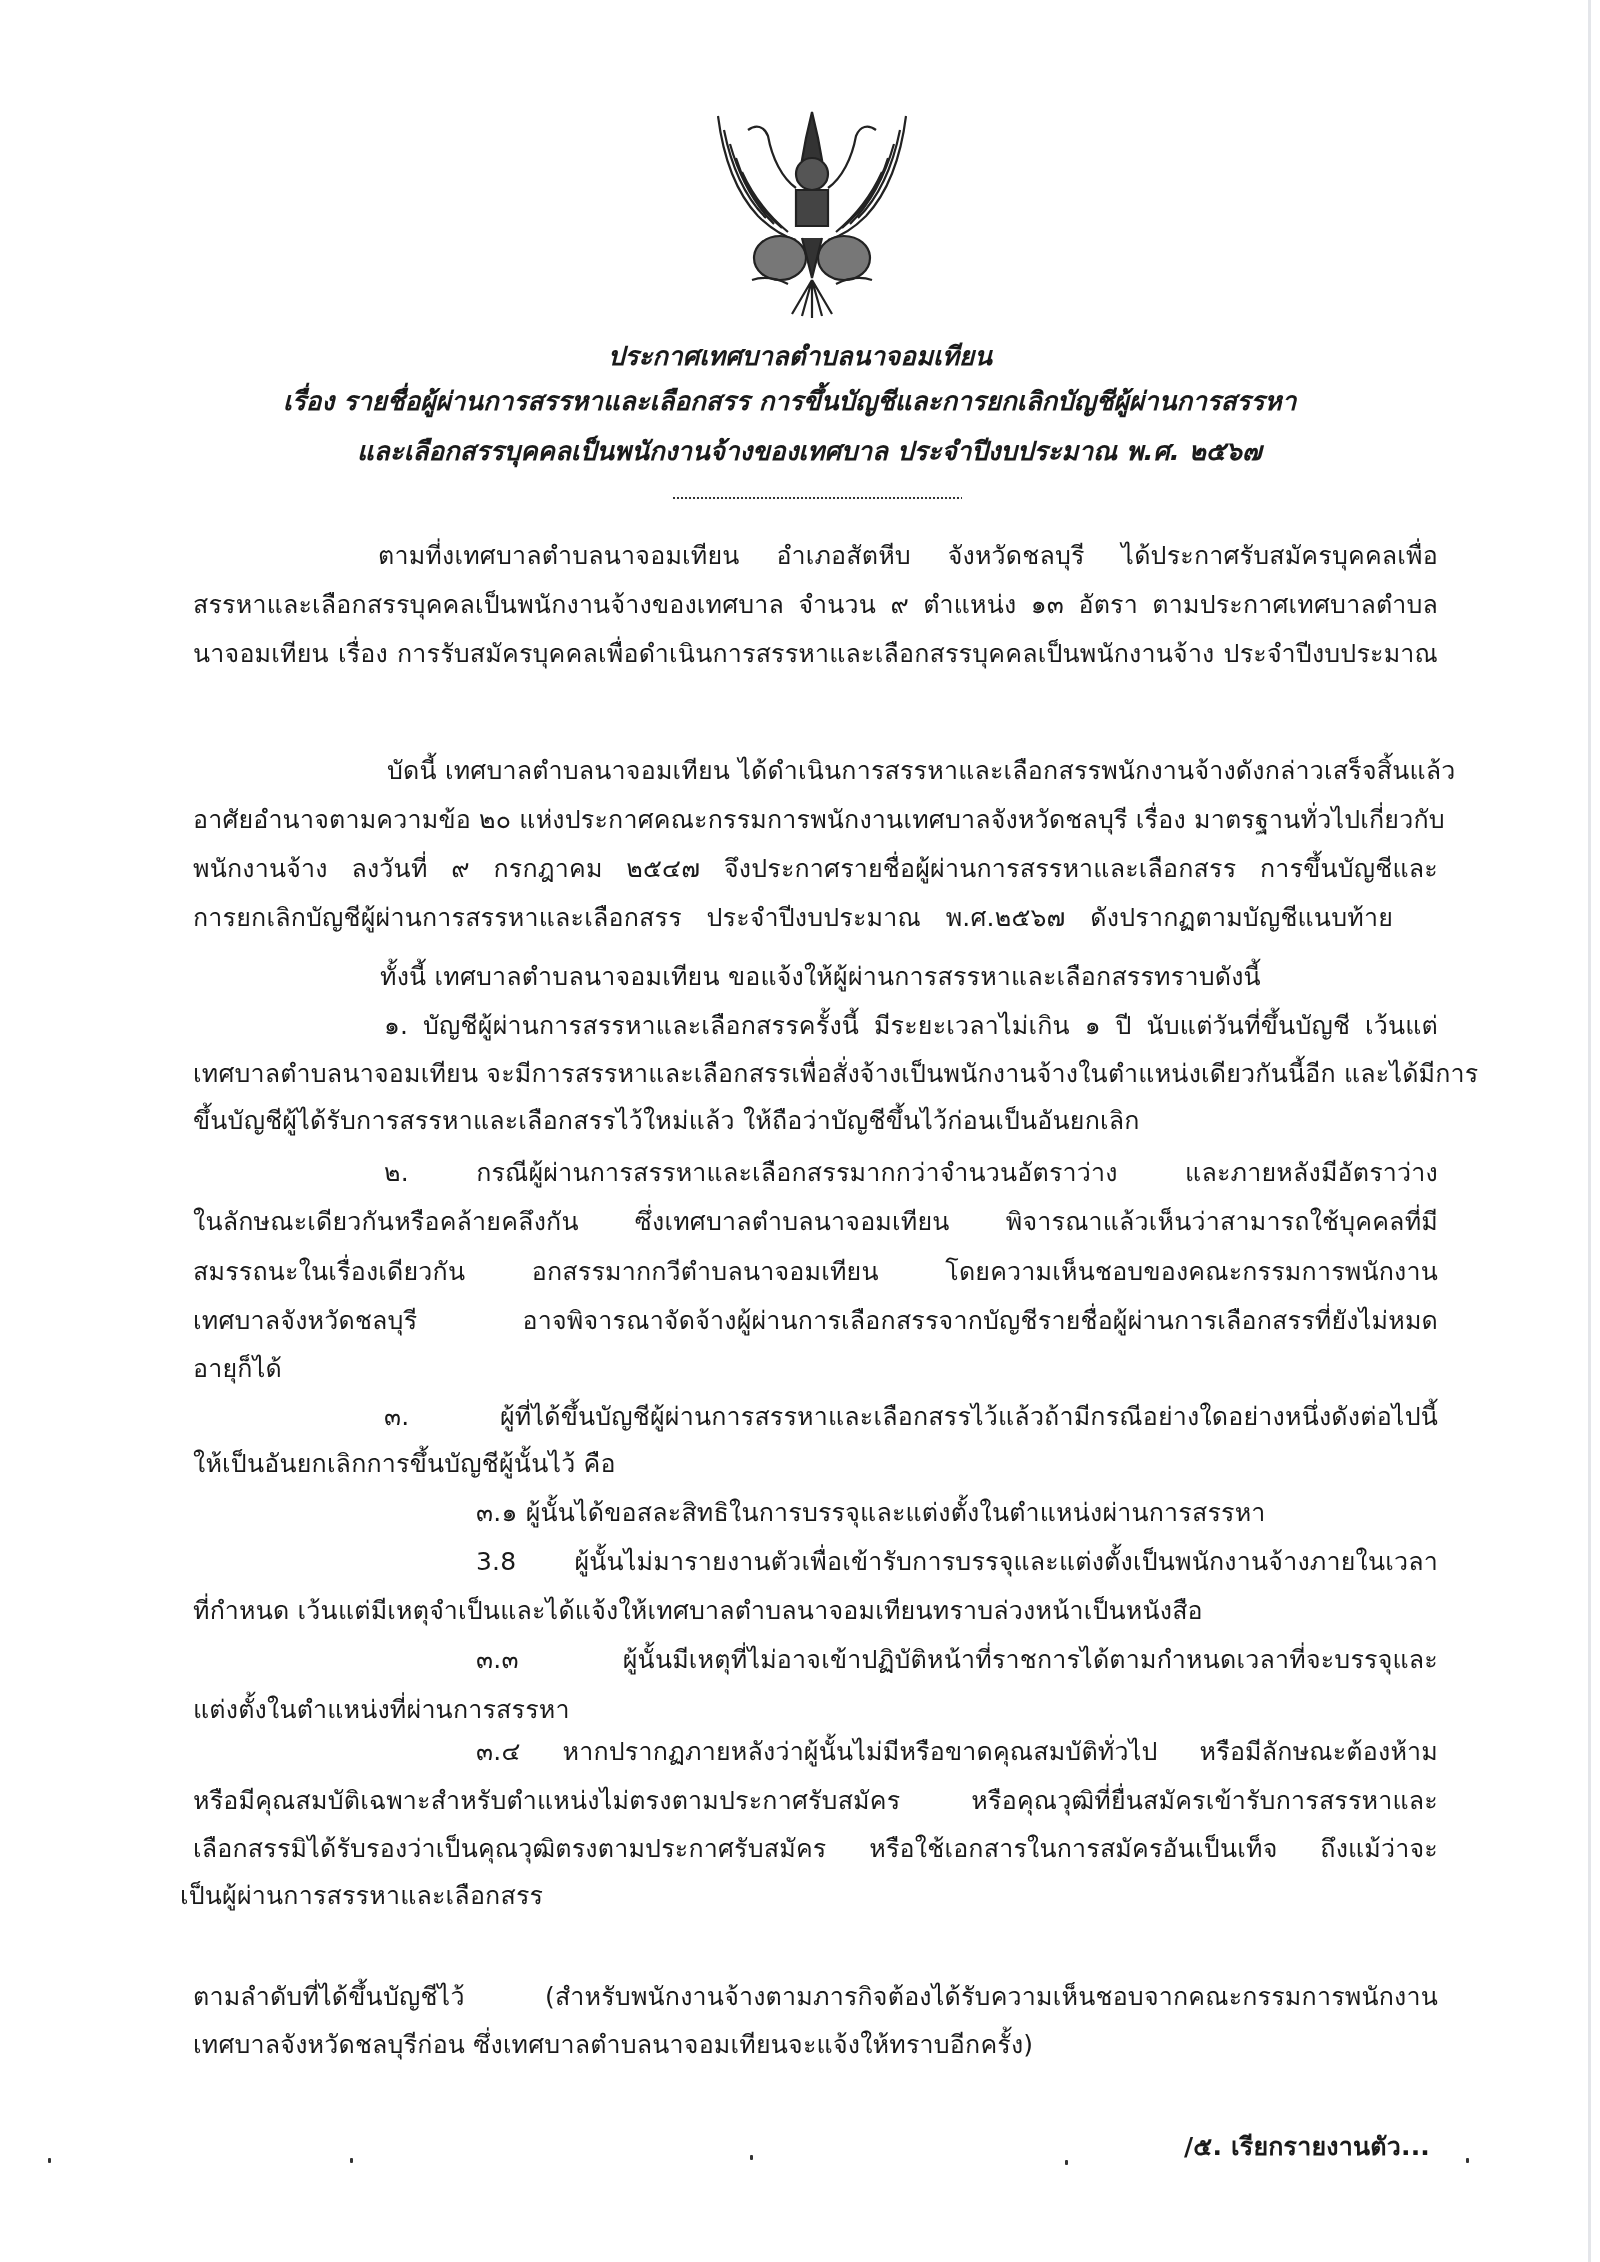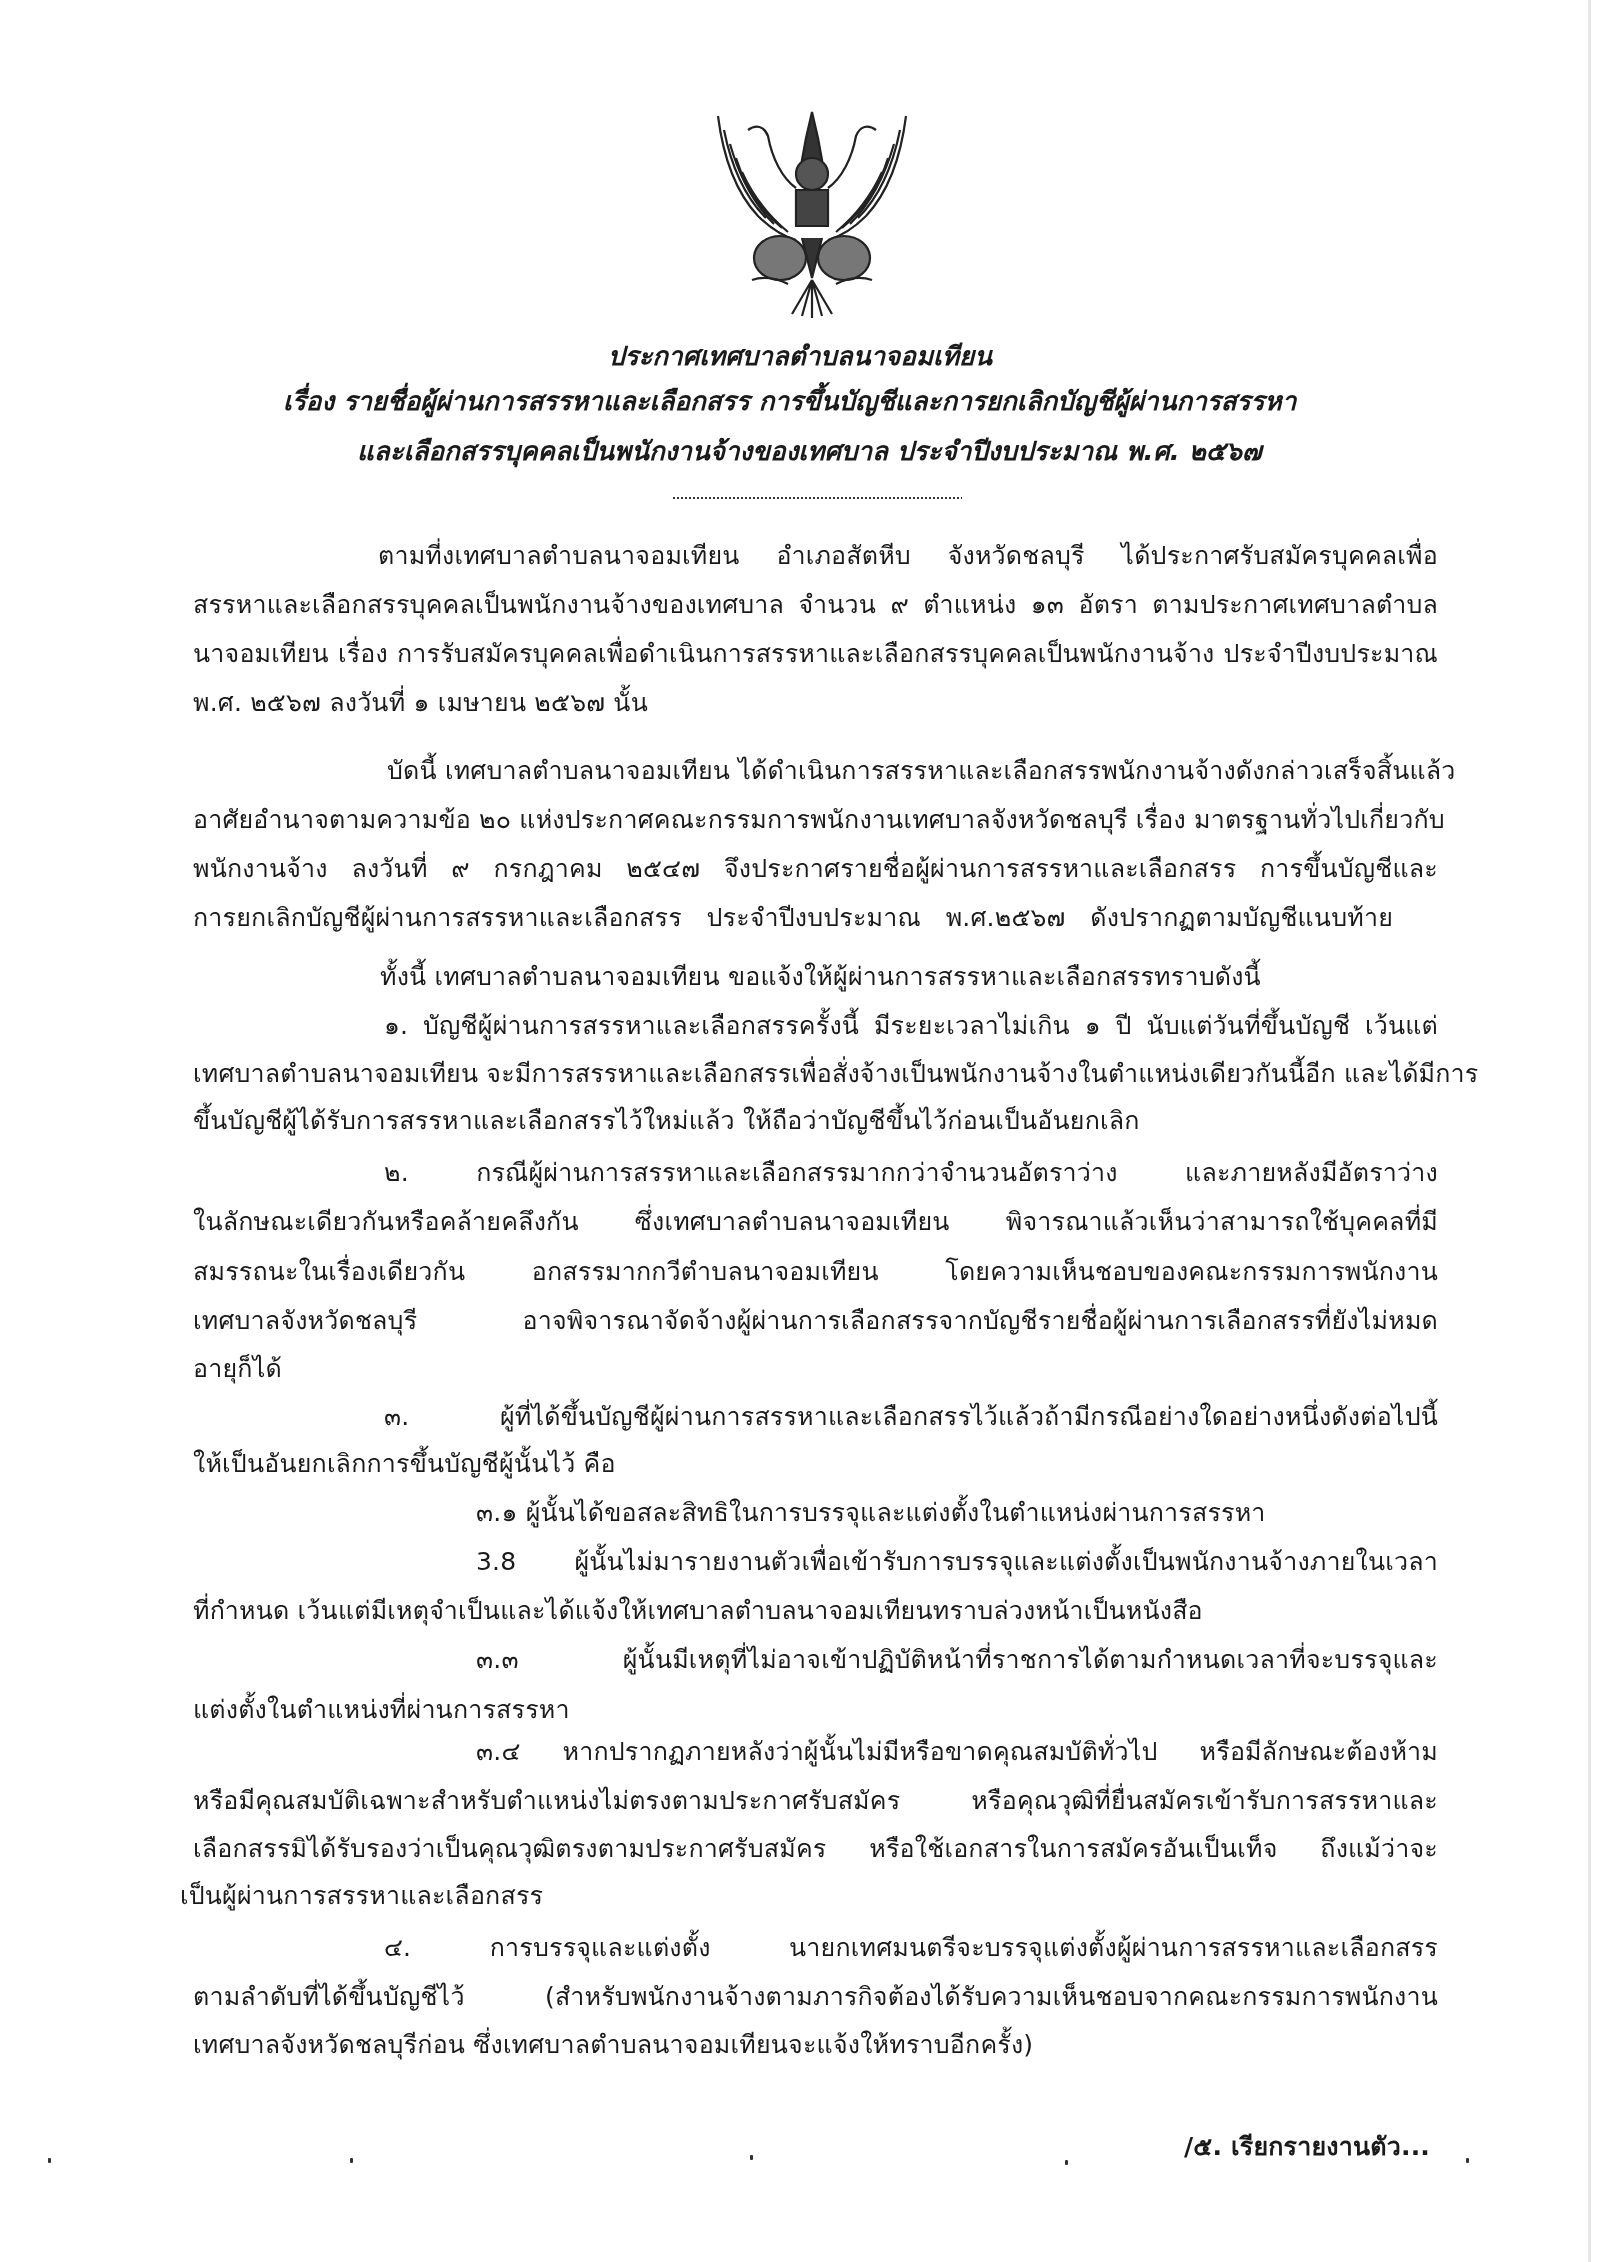--- a/index.html
+++ b/index.html
@@ -58,21 +58,20 @@
   </svg>
 
   <div class="title" style="top:338px;">ประกาศเทศบาลตำบลนาจอมเทียน</div>
   <div class="title" style="top:383px; left:283px; width:auto; text-align:right;">เรื่อง  รายชื่อผู้ผ่านการสรรหาและเลือกสรร การขึ้นบัญชีและการยกเลิกบัญชีผู้ผ่านการสรรหา</div>
   <div class="title" style="top:433px; left:357px; width:auto; text-align:left;">และเลือกสรรบุคคลเป็นพนักงานจ้างของเทศบาล  ประจำปีงบประมาณ พ.ศ. ๒๕๖๗</div>
   <div class="dots"></div>
 
   <div class="ln just" style="top:539px; left:378px; width:1060px;">ตามที่งเทศบาลตำบลนาจอมเทียน  อำเภอสัตหีบ  จังหวัดชลบุรี ได้ประกาศรับสมัครบุคคลเพื่อ</div>
   <div class="ln just" style="top:588px; left:193px; width:1245px;">สรรหาและเลือกสรรบุคคลเป็นพนักงานจ้างของเทศบาล จำนวน ๙ ตำแหน่ง ๑๓ อัตรา  ตามประกาศเทศบาลตำบล</div>
   <div class="ln just" style="top:637px; left:193px; width:1245px;">นาจอมเทียน  เรื่อง  การรับสมัครบุคคลเพื่อดำเนินการสรรหาและเลือกสรรบุคคลเป็นพนักงานจ้าง ประจำปีงบประมาณ</div>
-  <div class="ln" style="top:686px; left:193px;">พ.ศ. ๒๕๖๗  ลงวันที่ ๑ เมษายน ๒๕๖๗ นั้น</div>
 
   <div class="ln just" style="top:754px; left:387px; width:1051px;">บัดนี้ เทศบาลตำบลนาจอมเทียน  ได้ดำเนินการสรรหาและเลือกสรรพนักงานจ้างดังกล่าวเสร็จสิ้นแล้ว</div>
   <div class="ln just" style="top:803px; left:193px; width:1245px;">อาศัยอำนาจตามความข้อ ๒๐ แห่งประกาศคณะกรรมการพนักงานเทศบาลจังหวัดชลบุรี เรื่อง มาตรฐานทั่วไปเกี่ยวกับ</div>
   <div class="ln just" style="top:852px; left:193px; width:1245px;">พนักงานจ้าง ลงวันที่ ๙ กรกฎาคม ๒๕๔๗  จึงประกาศรายชื่อผู้ผ่านการสรรหาและเลือกสรร การขึ้นบัญชีและ</div>
   <div class="ln just" style="top:901px; left:193px; width:1200px;">การยกเลิกบัญชีผู้ผ่านการสรรหาและเลือกสรร ประจำปีงบประมาณ พ.ศ.๒๕๖๗ ดังปรากฏตามบัญชีแนบท้าย</div>
 
   <div class="ln" style="top:960px; left:380px;">ทั้งนี้  เทศบาลตำบลนาจอมเทียน  ขอแจ้งให้ผู้ผ่านการสรรหาและเลือกสรรทราบดังนี้</div>
 
   <div class="ln just" style="top:1009px; left:384px; width:1054px;">๑. บัญชีผู้ผ่านการสรรหาและเลือกสรรครั้งนี้ มีระยะเวลาไม่เกิน ๑ ปี นับแต่วันที่ขึ้นบัญชี เว้นแต่</div>
   <div class="ln just" style="top:1057px; left:193px; width:1245px;">เทศบาลตำบลนาจอมเทียน จะมีการสรรหาและเลือกสรรเพื่อสั่งจ้างเป็นพนักงานจ้างในตำแหน่งเดียวกันนี้อีก และได้มีการ</div>
@@ -93,21 +92,20 @@
   <div class="ln" style="top:1594px; left:193px;">ที่กำหนด เว้นแต่มีเหตุจำเป็นและได้แจ้งให้เทศบาลตำบลนาจอมเทียนทราบล่วงหน้าเป็นหนังสือ</div>
 
   <div class="ln just" style="top:1643px; left:476px; width:962px;">๓.๓  ผู้นั้นมีเหตุที่ไม่อาจเข้าปฏิบัติหน้าที่ราชการได้ตามกำหนดเวลาที่จะบรรจุและ</div>
   <div class="ln" style="top:1693px; left:193px;">แต่งตั้งในตำแหน่งที่ผ่านการสรรหา</div>
 
   <div class="ln just" style="top:1735px; left:476px; width:962px;">๓.๔  หากปรากฏภายหลังว่าผู้นั้นไม่มีหรือขาดคุณสมบัติทั่วไป หรือมีลักษณะต้องห้าม</div>
   <div class="ln just" style="top:1784px; left:193px; width:1245px;">หรือมีคุณสมบัติเฉพาะสำหรับตำแหน่งไม่ตรงตามประกาศรับสมัคร หรือคุณวุฒิที่ยื่นสมัครเข้ารับการสรรหาและ</div>
   <div class="ln just" style="top:1832px; left:193px; width:1245px;">เลือกสรรมิได้รับรองว่าเป็นคุณวุฒิตรงตามประกาศรับสมัคร หรือใช้เอกสารในการสมัครอันเป็นเท็จ ถึงแม้ว่าจะ</div>
   <div class="ln" style="top:1879px; left:180px;">เป็นผู้ผ่านการสรรหาและเลือกสรร</div>
 
-  <div class="ln just" style="top:1931px; left:384px; width:1054px;">๔. การบรรจุและแต่งตั้ง นายกเทศมนตรีจะบรรจุแต่งตั้งผู้ผ่านการสรรหาและเลือกสรร</div>
   <div class="ln just" style="top:1980px; left:193px; width:1245px;">ตามลำดับที่ได้ขึ้นบัญชีไว้ (สำหรับพนักงานจ้างตามภารกิจต้องได้รับความเห็นชอบจากคณะกรรมการพนักงาน</div>
   <div class="ln" style="top:2028px; left:193px;">เทศบาลจังหวัดชลบุรีก่อน ซึ่งเทศบาลตำบลนาจอมเทียนจะแจ้งให้ทราบอีกครั้ง)</div>
 
   <div class="ln" style="top:2130px; left:1184px; font-weight:bold;">/๕. เรียกรายงานตัว...</div>
 
   <div class="speck" style="left:48px; top:2158px;"></div>
   <div class="speck" style="left:350px; top:2158px;"></div>
   <div class="speck" style="left:750px; top:2155px;"></div>
   <div class="speck" style="left:1065px; top:2160px;"></div>
   <div class="speck" style="left:1466px; top:2158px;"></div>

